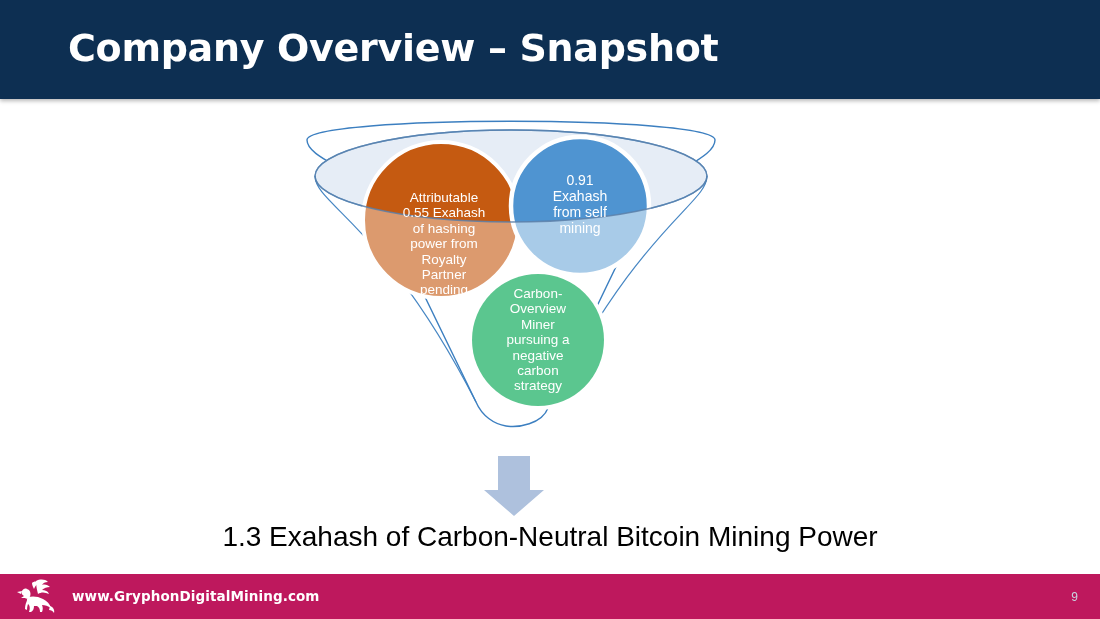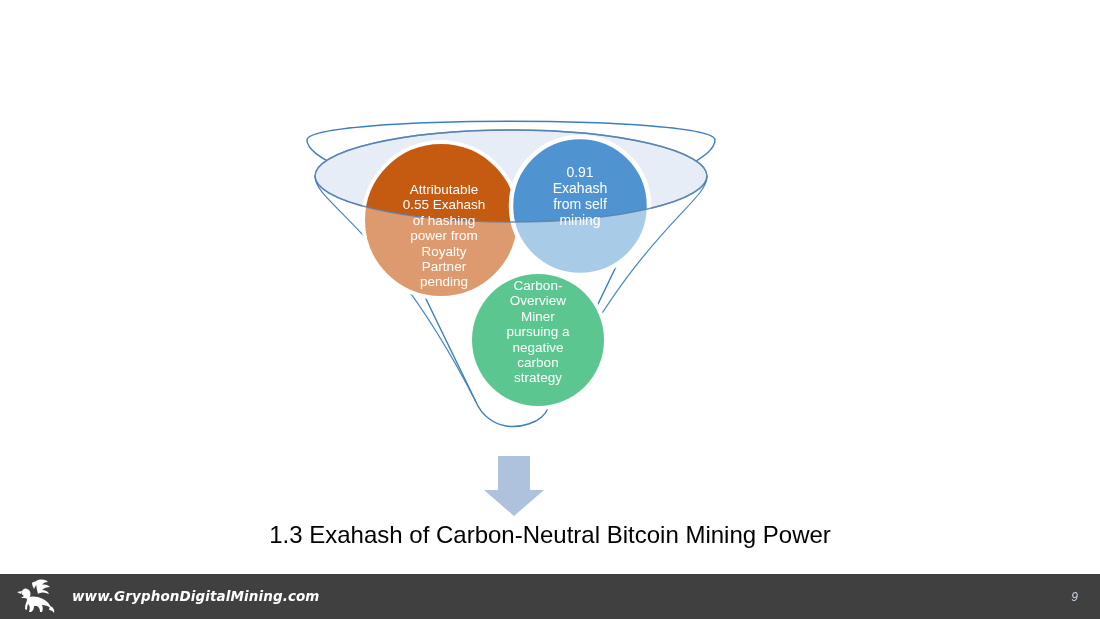--- a/index.html
+++ b/index.html
@@ -56,20 +56,21 @@
   
   .circle-label {
     position: absolute;
     color: #ffffff;
     text-align: center;
     line-height: 1.14;
     font-size: 13.5px;
     font-family: "Liberation Sans", sans-serif;
     white-space: pre-line;
     pointer-events: none;
+    margin-top: 8px;
   }
   .label-orange {
     left: 385px;
     top: 182px;
     width: 118px;
   }
   .label-blue {
     left: 525px;
     top: 165px;
     width: 110px;
@@ -81,34 +82,33 @@
     width: 100px;
   }
 
   
   .caption {
     position: absolute;
     left: 0;
     top: 521px;
     width: 1100px;
     text-align: center;
-    font-size: 24px;
+    font-size: 28px;
     color: #000000;
     font-family: "Liberation Sans", sans-serif;
   }
 
   
   .footer {
     position: absolute;
     left: 0;
     top: 574px;
     width: 1100px;
     height: 45px;
-    background: #404040;
-    font-style: italic;
+    background: #be185d;
   }
   .footer-logo {
     position: absolute;
     left: 12px;
     top: 3px;
     width: 48px;
     height: 40px;
   }
   .footer-url {
     position: absolute;
@@ -127,20 +127,23 @@
     font-size: 12px;
     color: #c9d4e0;
     font-family: "Liberation Sans", sans-serif;
   }
 </style>
 </head>
 <body>
 
 <div class="slide">
 
+  <div class="header">
+    <div class="header-title">Company Overview – Snapshot</div>
+  </div>
 
   <div class="diagram">
     <svg width="470" height="412" viewBox="0 0 470 412" xmlns="http://www.w3.org/2000/svg">
       <defs>
 
         <clipPath id="liquidClip">
           <path d="M 35,50 A 200,48 0 0 0 435,50 L 435,155 L 35,155 Z"></path>
         </clipPath>
 
         <clipPath id="innerLiquidClip">

